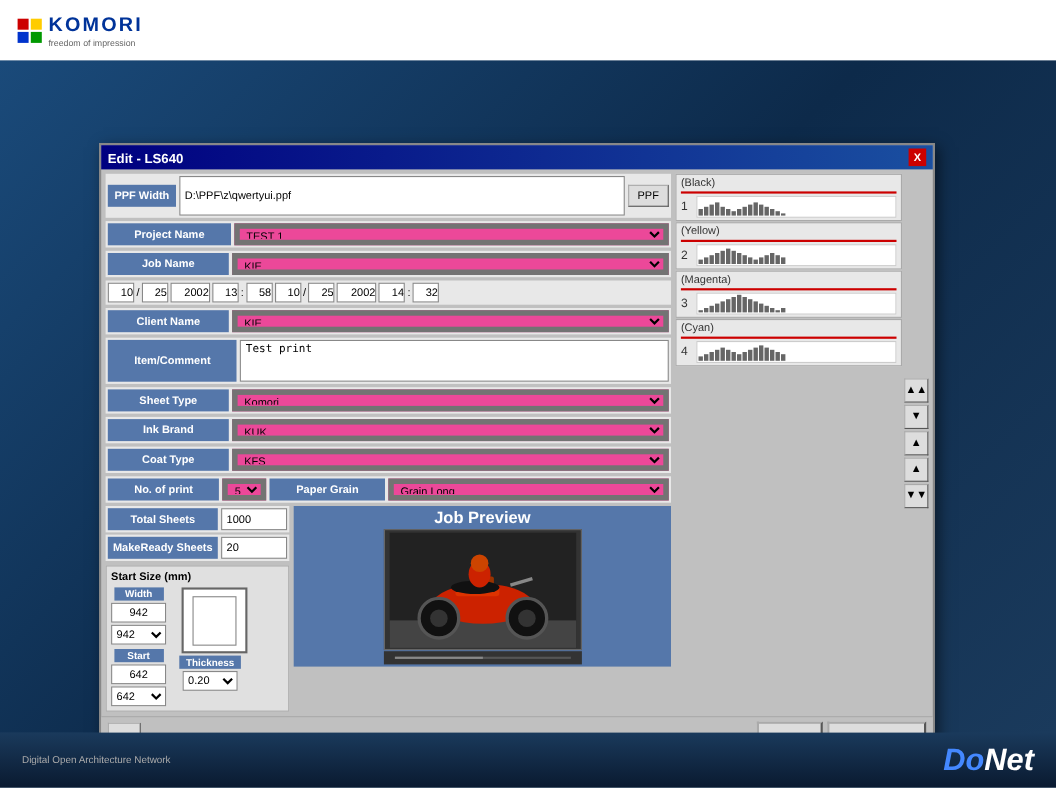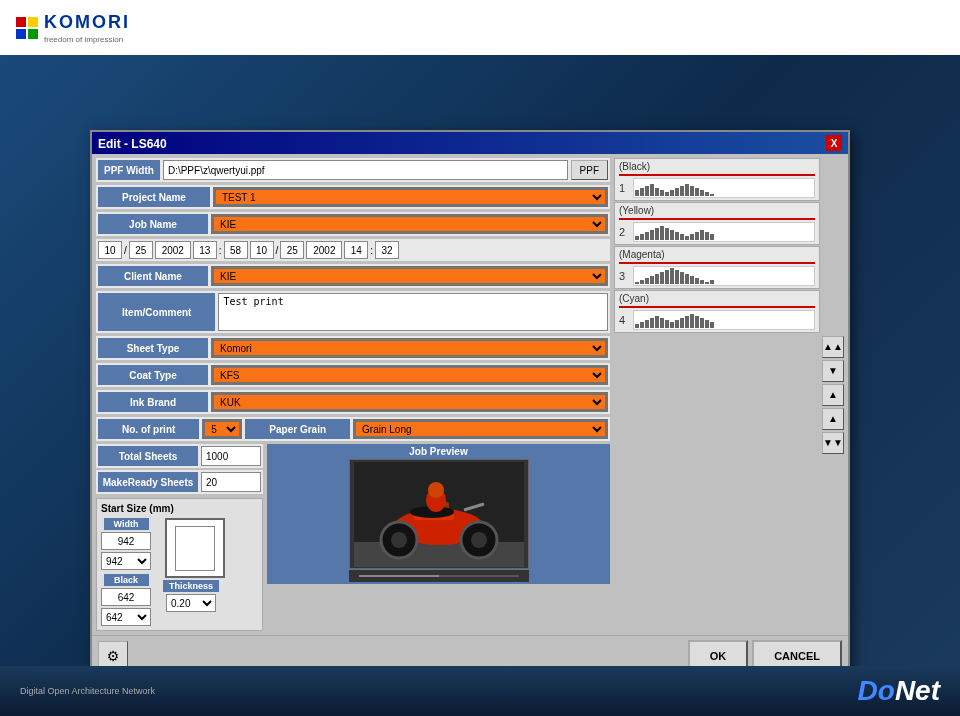--- a/index.html
+++ b/index.html
@@ -139,22 +139,22 @@
       min-width: 80px;
       text-align: center;
       height: 20px;
       display: flex;
       align-items: center;
       justify-content: center;
     }
     .field-label.wide { min-width: 110px; }
     .field-label.tall { height: 38px; }
     .field-select {
-      background: #f97316;
-      border: 3px solid #737373;
+      background: #ec4899;
+      border: 5px solid #737373;
       font-size: 10px;
       padding: 1px 2px;
       height: 20px;
       flex: 1;
       appearance: auto;
     }
     .field-textarea {
       background: #fff;
       border: 1px solid #888;
       font-size: 10px;
@@ -181,21 +181,21 @@
       height: 20px;
       display: flex;
       align-items: center;
       min-width: 60px;
       justify-content: center;
     }
     .ppf-input {
       background: #fff;
       border: 1px solid #888;
       font-size: 10px;
-      padding: 1px 4px;
+      padding: 17px 4px;
       height: 20px;
       flex: 1;
     }
     .ppf-btn {
       background: #ddd;
       border: 1px outset #aaa;
       font-size: 10px;
       padding: 1px 8px;
       height: 20px;
       cursor: pointer;
@@ -228,21 +228,21 @@
       display: flex;
       gap: 2px;
       align-items: center;
       font-size: 10px;
     }
     .time-input {
       background: #fff;
       border: 1px solid #888;
       font-size: 10px;
       height: 18px;
-      text-align: center;
+      text-align: right;
     }
     .time-sep { font-size: 10px; }
     .sheets-row {
       display: flex;
       align-items: center;
       gap: 3px;
     }
     .sheets-label {
       background: #5577aa;
       color: #fff;
@@ -326,21 +326,21 @@
     
     .preview-section {
       background: #5577aa;
       padding: 2px 4px;
       display: flex;
       flex-direction: column;
       align-items: center;
     }
     .preview-title {
       color: #fff;
-      font-size: 10px;
+      font-size: 15px;
       font-weight: bold;
       text-align: left;
       margin-bottom: 2px;
     }
     .preview-image {
       width: 180px;
       height: 110px;
       background: #333;
       border: 1px solid #666;
       overflow: hidden;
@@ -572,30 +572,30 @@
       </div>
 
       <div class="form-row section-bg">
         <div class="field-label wide">Sheet Type</div>
         <select class="field-select">
           <option>Komori</option>
         </select>
       </div>
 
       <div class="form-row section-bg">
+        <div class="field-label wide">Ink Brand</div>
+        <select class="field-select">
+          <option>KUK</option>
+        </select>
+      </div>
+
+      <div class="form-row section-bg">
         <div class="field-label wide">Coat Type</div>
         <select class="field-select">
           <option>KFS</option>
-        </select>
-      </div>
-
-      <div class="form-row section-bg">
-        <div class="field-label wide">Ink Brand</div>
-        <select class="field-select">
-          <option>KUK</option>
         </select>
       </div>
 
       <div class="grain-row section-bg">
         <div class="field-label">No. of print</div>
         <select class="field-select" style="width:40px;flex:none">
           <option>5</option>
         </select>
         <div class="field-label">Paper Grain</div>
         <select class="field-select">
@@ -621,21 +621,21 @@
           <div class="paper-section">
             <div class="paper-title">Start Size (mm)</div>
             <div style="display:flex;align-items:flex-start;gap:6px;">
               <div style="display:flex;flex-direction:column;gap:4px;">
                 <div class="dim-group">
                   <div class="dim-label">Width</div>
                   <input class="dim-input" type="text" value="942" style="">
                   <select class="dim-select"><option>942</option></select>
                 </div>
                 <div class="dim-group">
-                  <div class="dim-label">Black</div>
+                  <div class="dim-label">Start</div>
                   <input class="dim-input" type="text" value="642" style="">
                   <select class="dim-select"><option>642</option></select>
                 </div>
               </div>
               <div style="display:flex;flex-direction:column;align-items:center;gap:2px;">
                 <div class="paper-diagram">
                   <div class="paper-diagram-inner"></div>
                 </div>
                 <div class="dim-group">
                   <div class="dim-label">Thickness</div>

